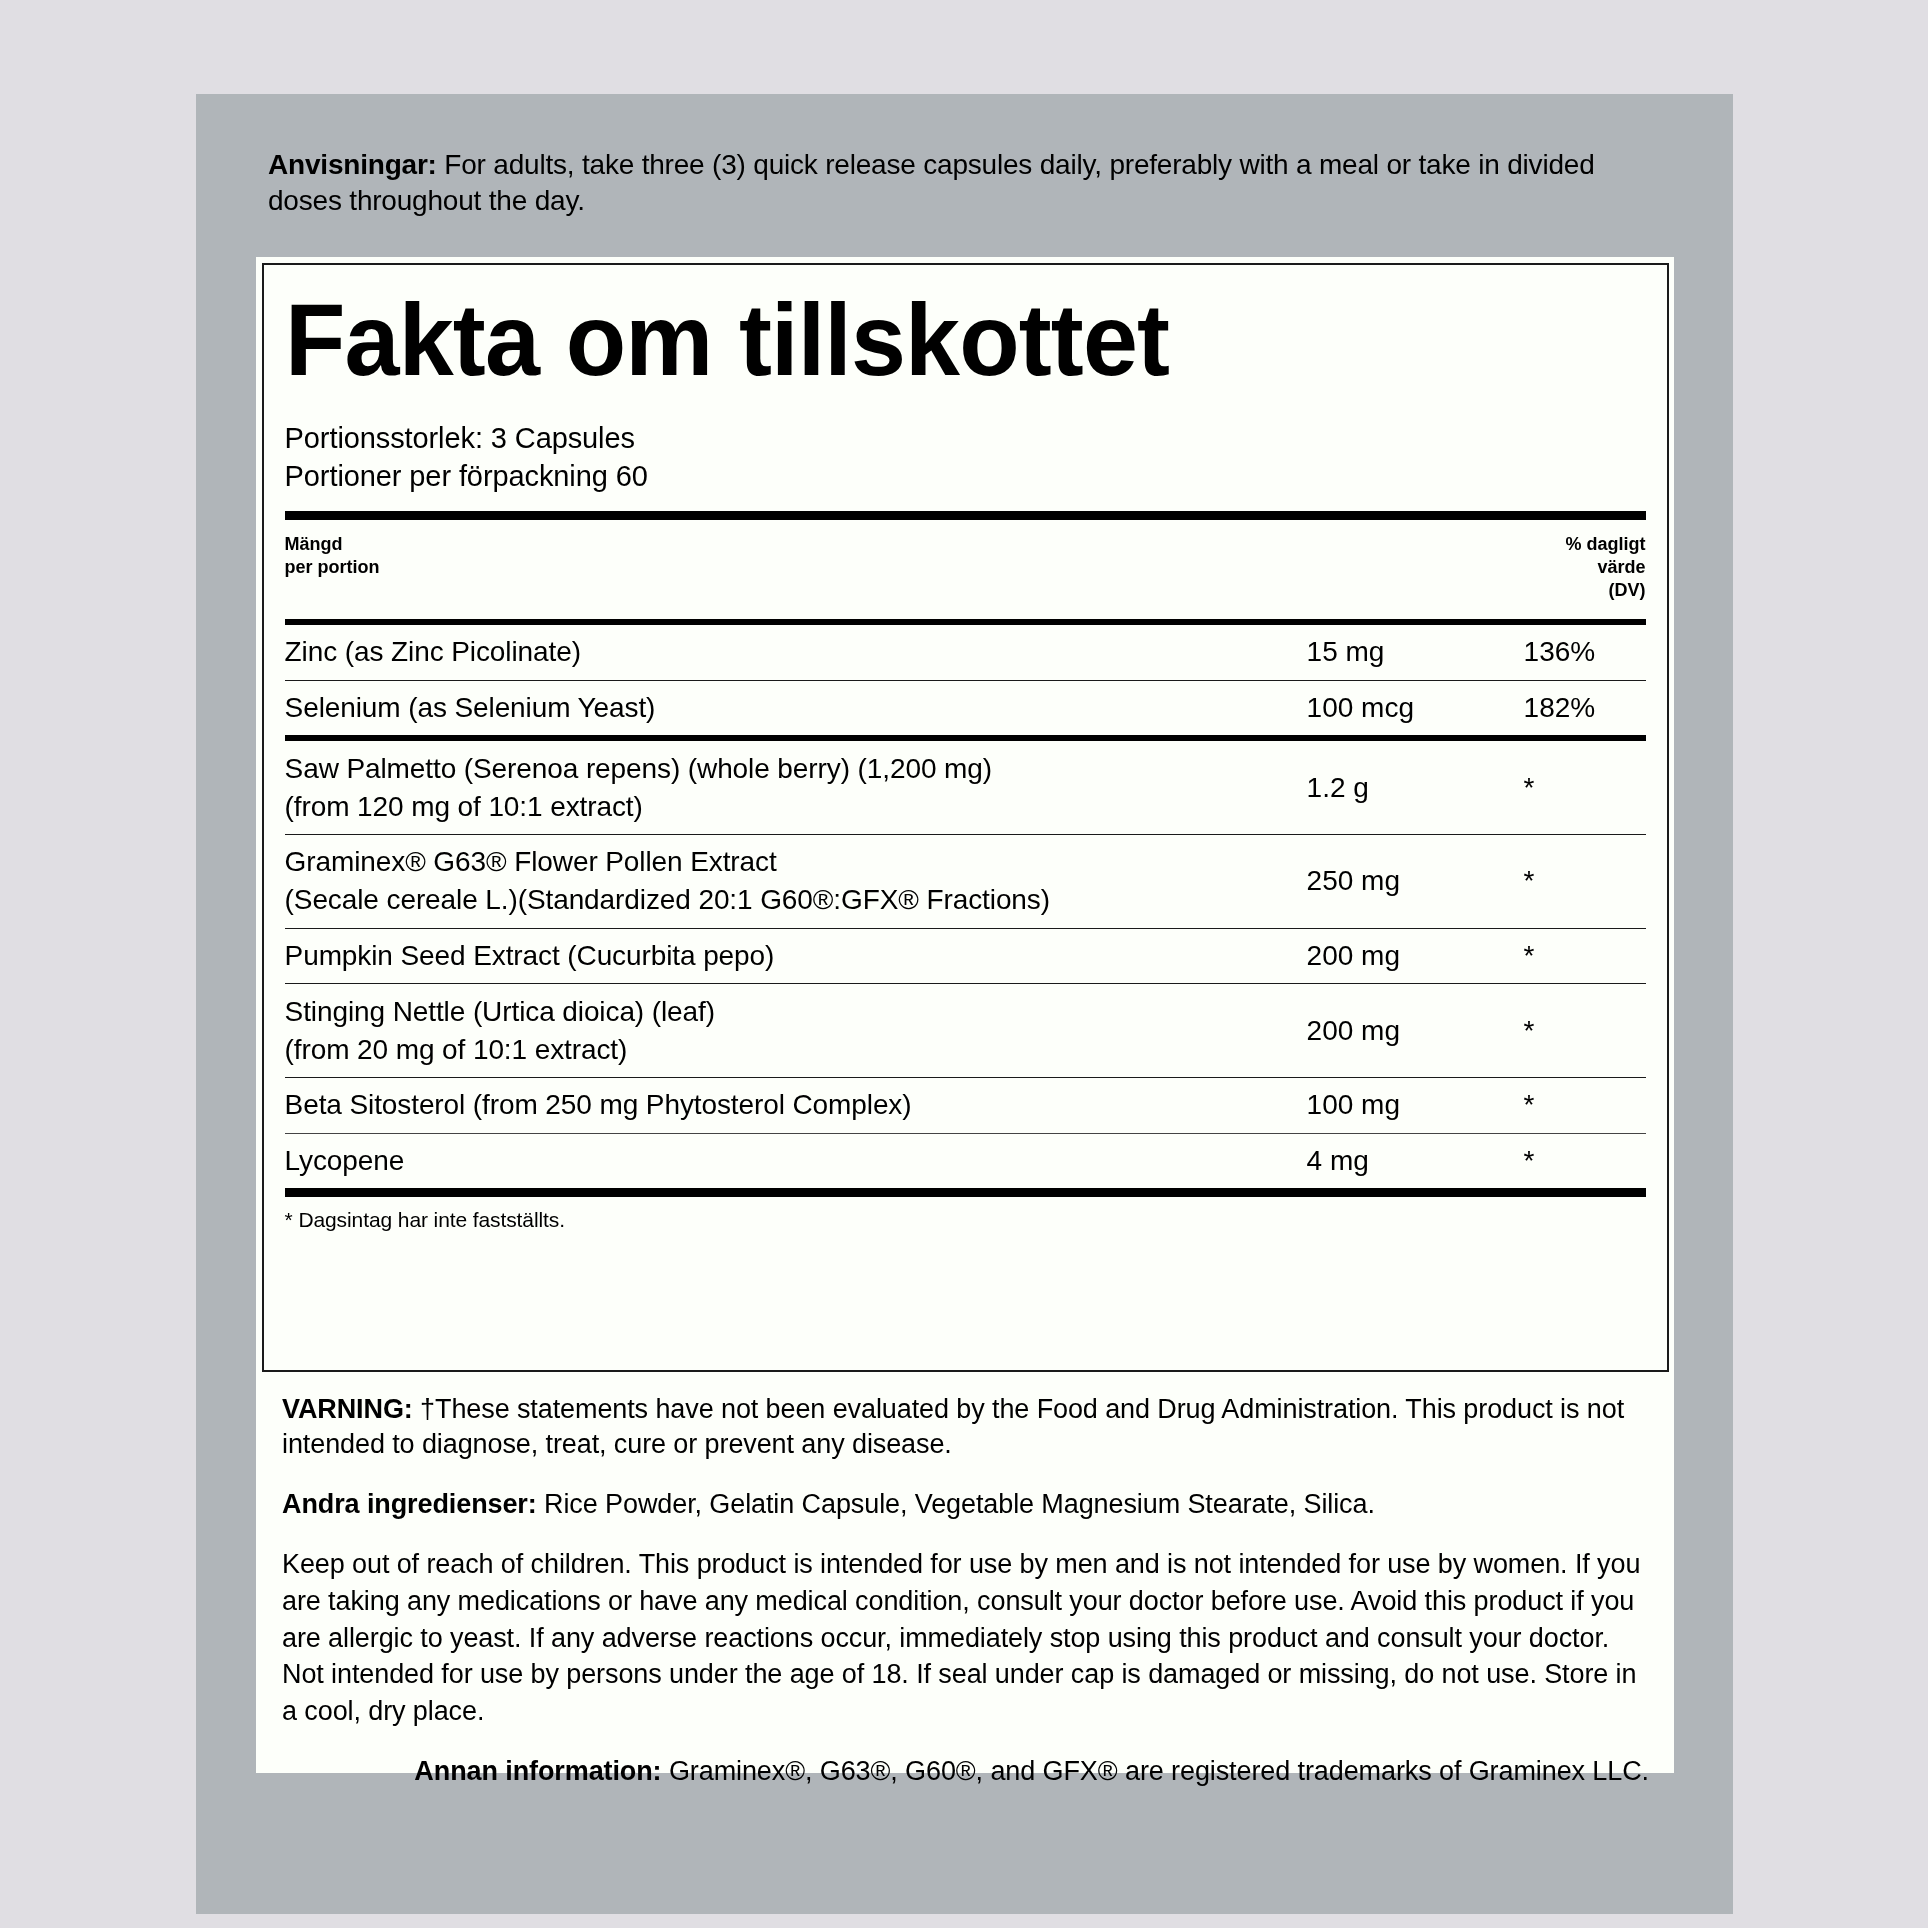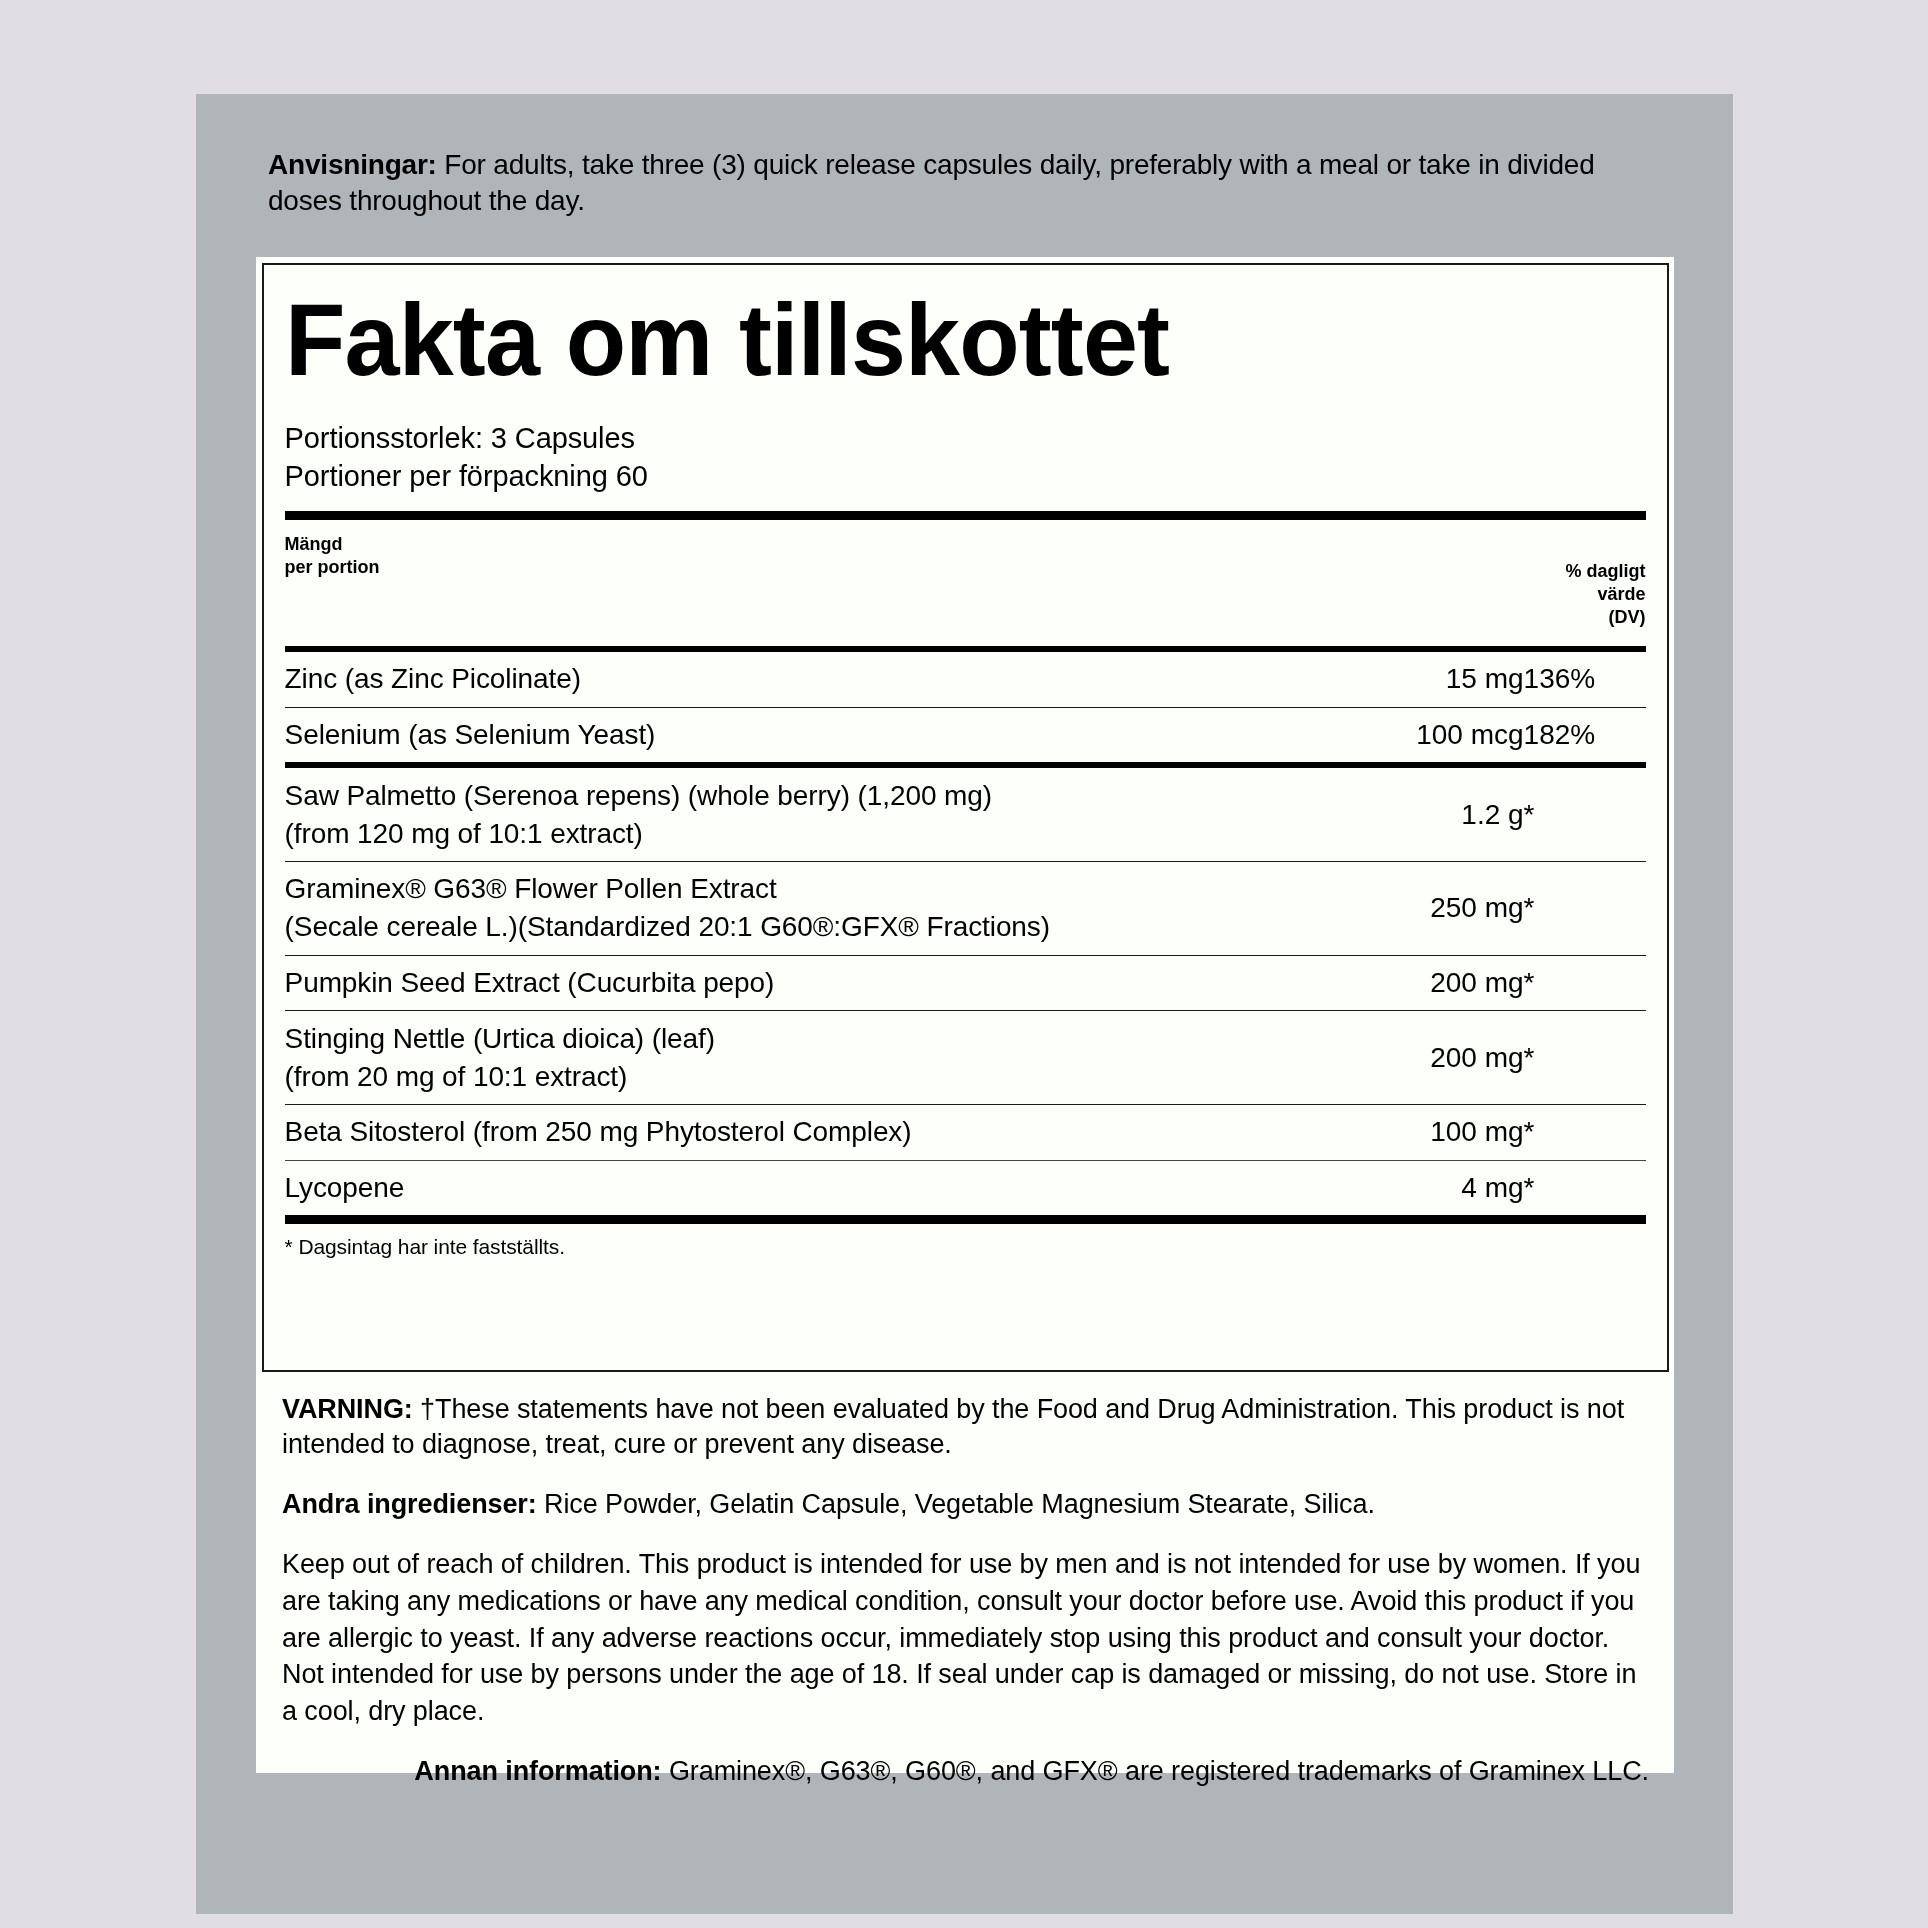--- a/index.html
+++ b/index.html
@@ -94,21 +94,21 @@
     display: flex;
     justify-content: space-between;
     align-items: flex-start;
     font-weight: bold;
     font-size: 18px;
     line-height: 1.28;
     padding: 13px 0 17px 0;
     color: #000;
   }
   #table-head .left { text-align: left; }
-  #table-head .right { text-align: right; margin-top: 27px; }
+  #table-head .right { text-align: right; }
 
   table.nutrients {
     width: 100%;
     border-collapse: collapse;
     font-size: 28px;
     color: #000;
   }
   table.nutrients td {
     padding: 0;
     vertical-align: middle;
@@ -117,21 +117,21 @@
     border-top: 1.9px solid #1a1a1a;
     padding: 8.5px 0 8.5px 0;
   }
   table.nutrients tr.row.thin > td {
     border-top: 1.4px solid #444;
   }
   table.nutrients tr.row.first > td {
     border-top: 6.6px solid #000;
   }
   .c-name  { text-align: left; line-height: 1.35; letter-spacing: -0.1px; }
-  .c-amt   { text-align: right; width: 217px; white-space: nowrap; }
+  .c-amt   { text-align: left; width: 217px; white-space: nowrap; }
   .c-dv    { text-align: left; width: 122px; white-space: nowrap; }
   .c-dv.star { font-size: 28px; vertical-align: middle; }
 
   #table-bottom-rule {
     border-top: 9.4px solid #000;
   }
 
   #footnote {
     font-size: 21px;
     color: #000;

